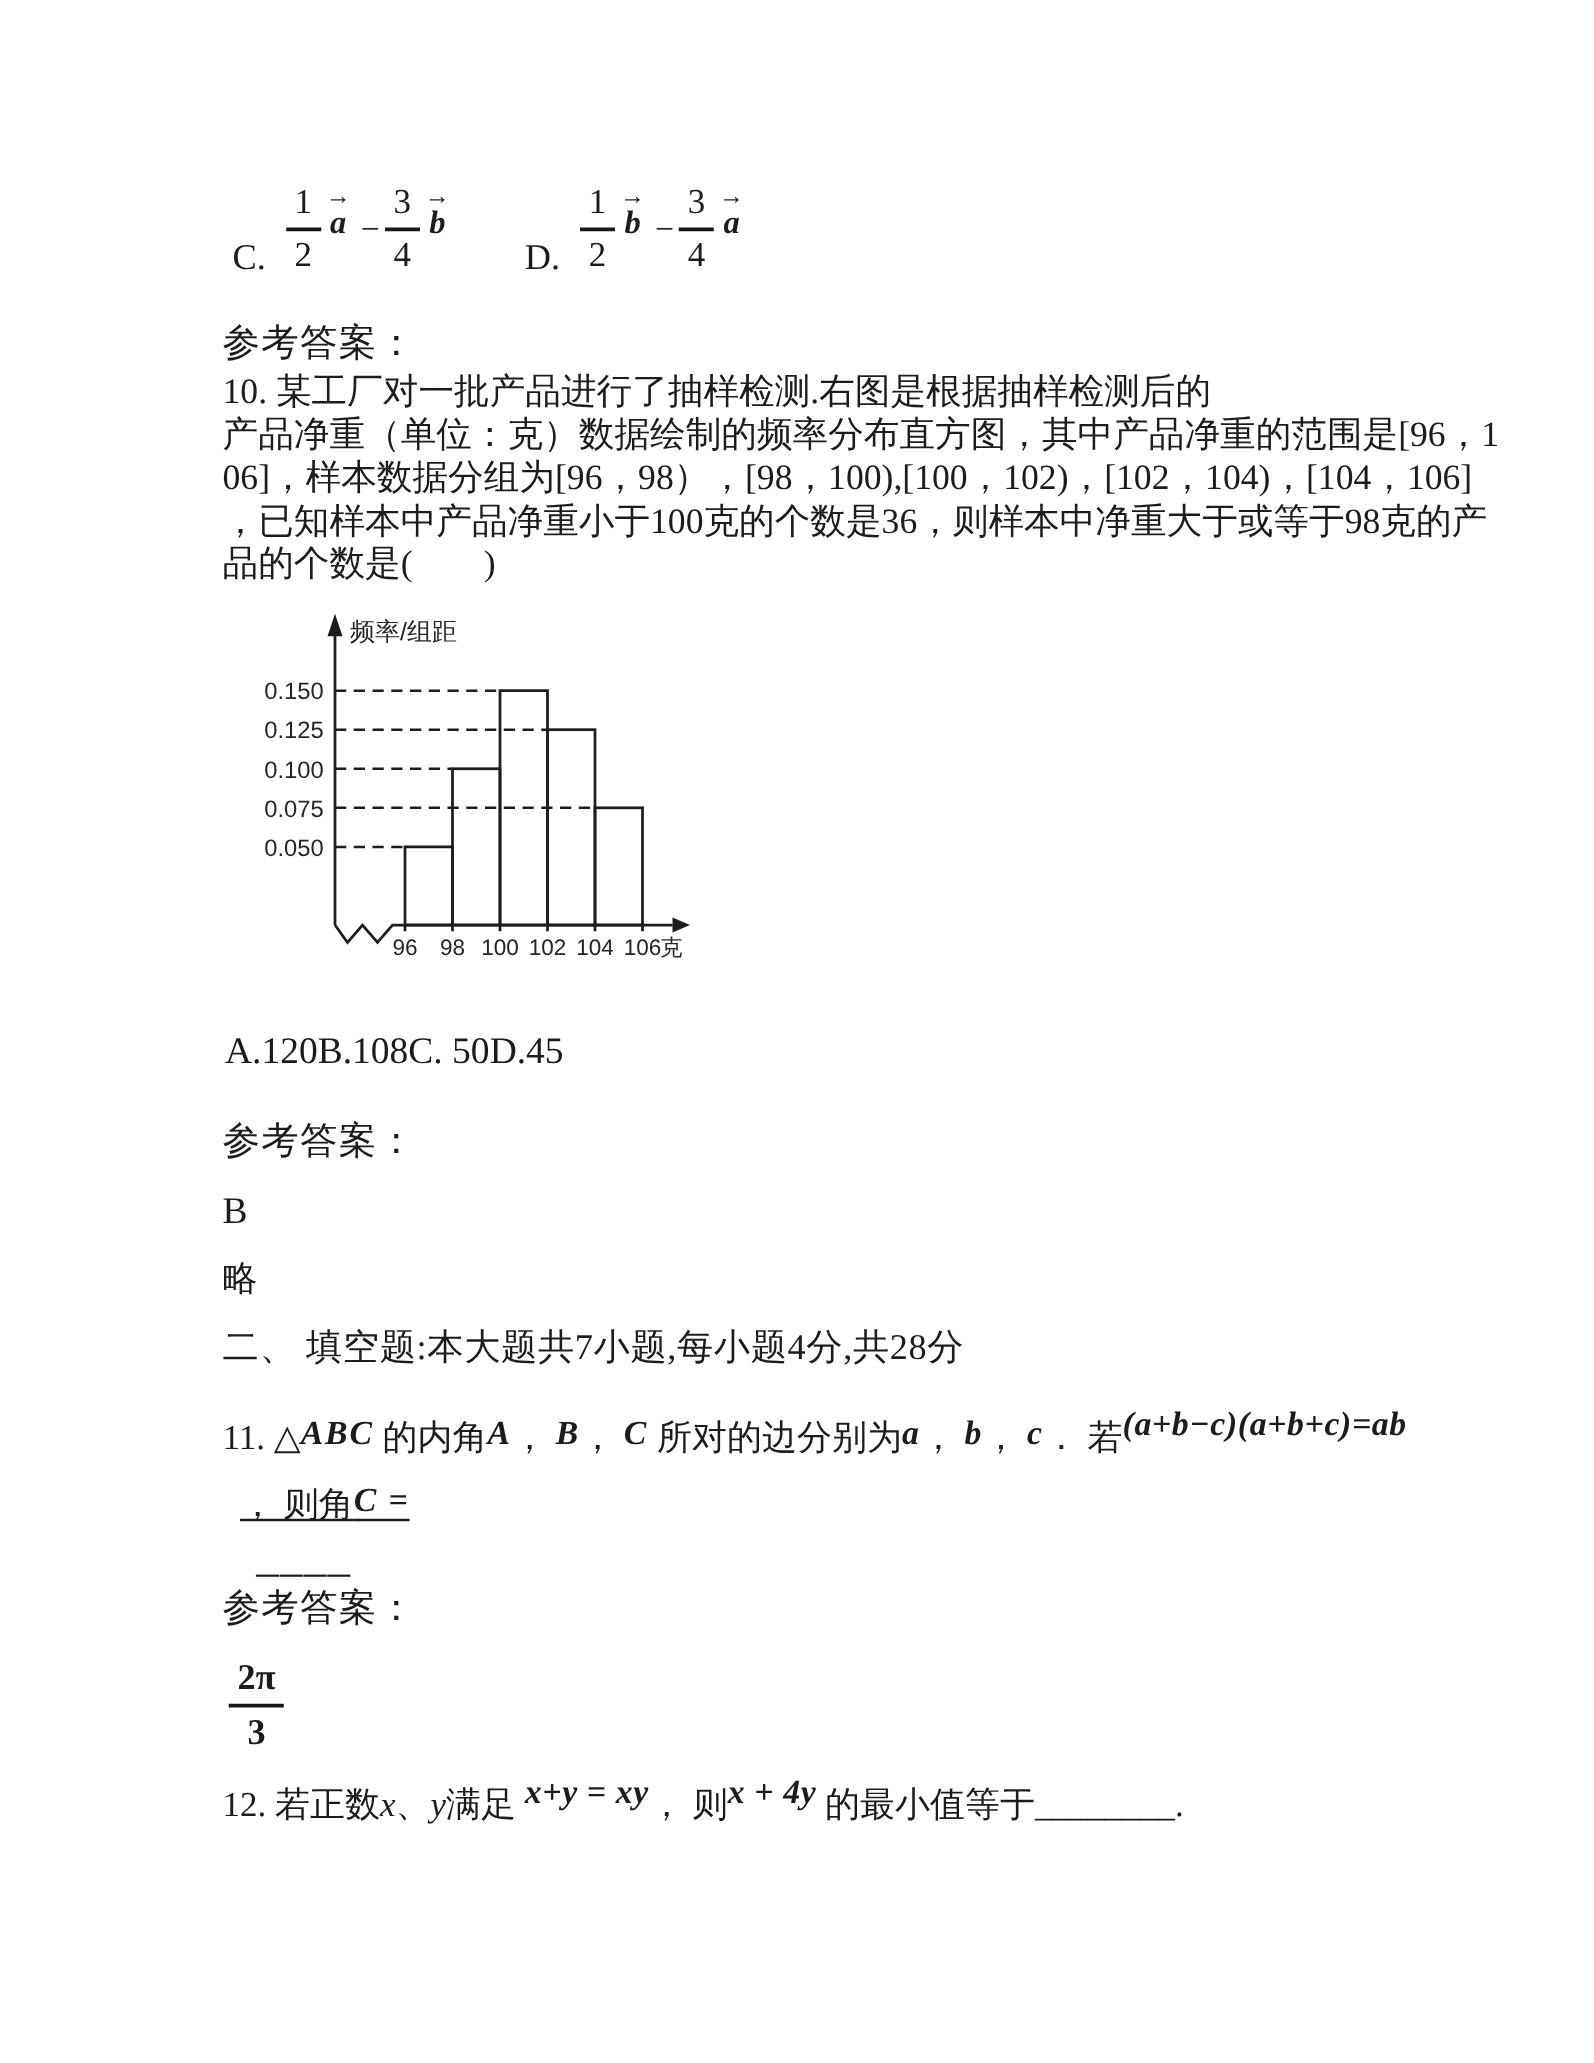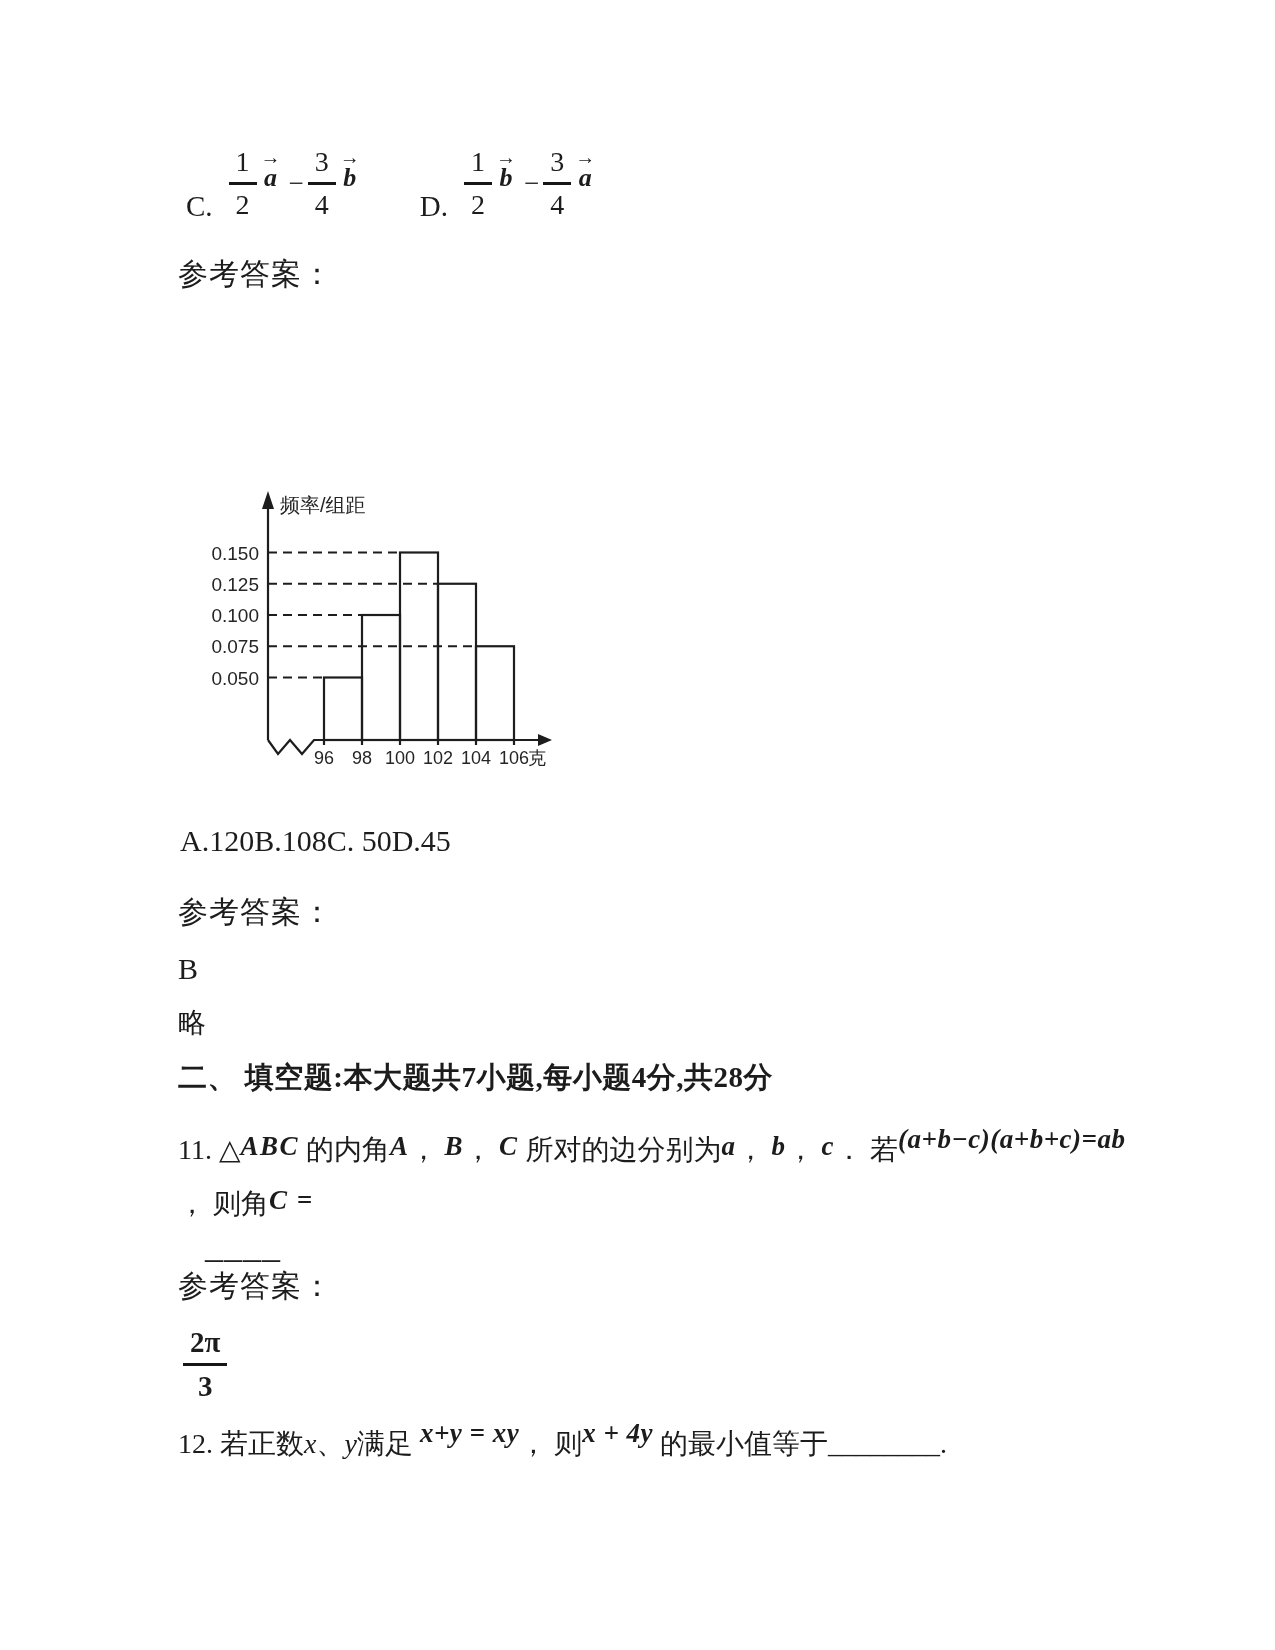--- a/index.html
+++ b/index.html
@@ -3,21 +3,21 @@
 <meta charset="utf-8">
 <style>
   *{box-sizing:border-box;}
   body{margin:0;background:#ffffff;}
   .page{position:relative;width:1275px;height:1650px;background:#ffffff;color:#1c1c1c;
         font-family:"Liberation Serif","DejaVu Serif",serif;overflow:hidden;}
   .abs{position:absolute;}
 
   
   .ref-heading{font-size:30px;font-weight:400;letter-spacing:1px;}
-  .section-heading{font-size:29px;font-weight:700;letter-spacing:0.5px;}
+  .section-heading{font-size:29px;font-weight:400;letter-spacing:0.5px;}
   .q-text{font-size:28.5px;line-height:34.5px;}
   .q10-lines .li{display:block;white-space:pre;}
   .choices{font-size:30px;display:flex;}
   .answer{font-size:30px;}
   .note{font-size:28px;}
   .mixed{font-size:28px;white-space:pre;line-height:40px;}
   .blank-line{font-size:36px;letter-spacing:1px;}
 
   
   .seg-plain{}
@@ -95,20 +95,27 @@
         <span class="vecvar">
           <span class="arrow">→</span>
           <span class="vletter">a</span>
         </span>
       </span>
     </div>
   </div>
 
   <div class="abs ref-heading" style="left:178px;top:254px;">参考答案：</div>
 
+  <div class="abs q-text q10-lines" style="left:178px;top:297px;width:900px;">
+      <span class="li">10. 某工厂对一批产品进行了抽样检测.右图是根据抽样检测后的</span>
+      <span class="li">产品净重（单位：克）数据绘制的频率分布直方图，其中产品净重的范围是[96，1</span>
+      <span class="li">06]，样本数据分组为[96，98），[98，100),[100，102)，[102，104)，[104，106]</span>
+      <span class="li">，已知样本中产品净重小于100克的个数是36，则样本中净重大于或等于98克的产</span>
+      <span class="li">品的个数是(        )</span>
+    </div>
 
   <svg id="histogram" class="abs" style="left:190px;top:478px;" width="372" height="300" viewBox="0 0 372 300">
       <line x1="78" y1="74.5" x2="210" y2="74.5" class="dash"></line>
       <text x="69" y="81.5" class="ytick" text-anchor="end">0.150</text>
       <line x1="78" y1="105.75" x2="248" y2="105.75" class="dash"></line>
       <text x="69" y="112.75" class="ytick" text-anchor="end">0.125</text>
       <line x1="78" y1="137" x2="172" y2="137" class="dash"></line>
       <text x="69" y="144" class="ytick" text-anchor="end">0.100</text>
       <line x1="78" y1="168.25" x2="286" y2="168.25" class="dash"></line>
       <text x="69" y="175.25" class="ytick" text-anchor="end">0.075</text>
@@ -146,21 +153,21 @@
       <span class="li">D.45</span>
     </div>
 
   <div class="abs ref-heading" style="left:178px;top:892px;">参考答案：</div>
   <div class="abs answer" style="left:178px;top:952px;">B</div>
   <div class="abs note" style="left:178px;top:1004px;">略</div>
 
   <div class="abs section-heading" style="left:178px;top:1058px;">二、 填空题:本大题共7小题,每小题4分,共28分</div>
 
   <div class="abs mixed" style="left:178px;top:1130px;"><span class="seg-plain">11. △</span><span class="seg-bi">ABC</span><span class="seg-plain"> 的内角</span><span class="seg-bi">A</span><span class="seg-plain">， </span><span class="seg-bi">B</span><span class="seg-plain">， </span><span class="seg-bi">C</span><span class="seg-plain"> 所对的边分别为</span><span class="seg-bi">a</span><span class="seg-plain">， </span><span class="seg-bi">b</span><span class="seg-plain">， </span><span class="seg-bi">c</span><span class="seg-plain">． 若</span><span class="seg-sup">(a+b−c)(a+b+c)=ab</span></div>
-  <div class="abs mixed" style="left:178px;top:1184px;"><span class="seg-plain">， 则角</span><span class="seg-bi">C =</span></div>
+  <div class="abs mixed" style="left:192px;top:1184px;text-decoration:underline;"><span class="seg-plain">， 则角</span><span class="seg-bi">C =</span></div>
   <div class="abs blank-line" style="left:205px;top:1224px;">____</div>
 
   <div class="abs ref-heading" style="left:178px;top:1266px;">参考答案：</div>
   <div class="abs frac ans-frac" style="left:183px;top:1326px;align-items:center;">
     <span class="fnum">2π</span>
     <span class="fden">3</span>
   </div>
 
   <div class="abs mixed" style="left:178px;top:1424px;"><span class="seg-plain">12. 若正数</span><span class="seg-i">x</span><span class="seg-plain">、</span><span class="seg-i">y</span><span class="seg-plain">满足 </span><span class="seg-sup">x+y = xy</span><span class="seg-plain">， 则</span><span class="seg-sup">x + 4y</span><span class="seg-plain"> 的最小值等于</span><span class="seg-plain">________</span><span class="seg-plain">.</span></div>
 

